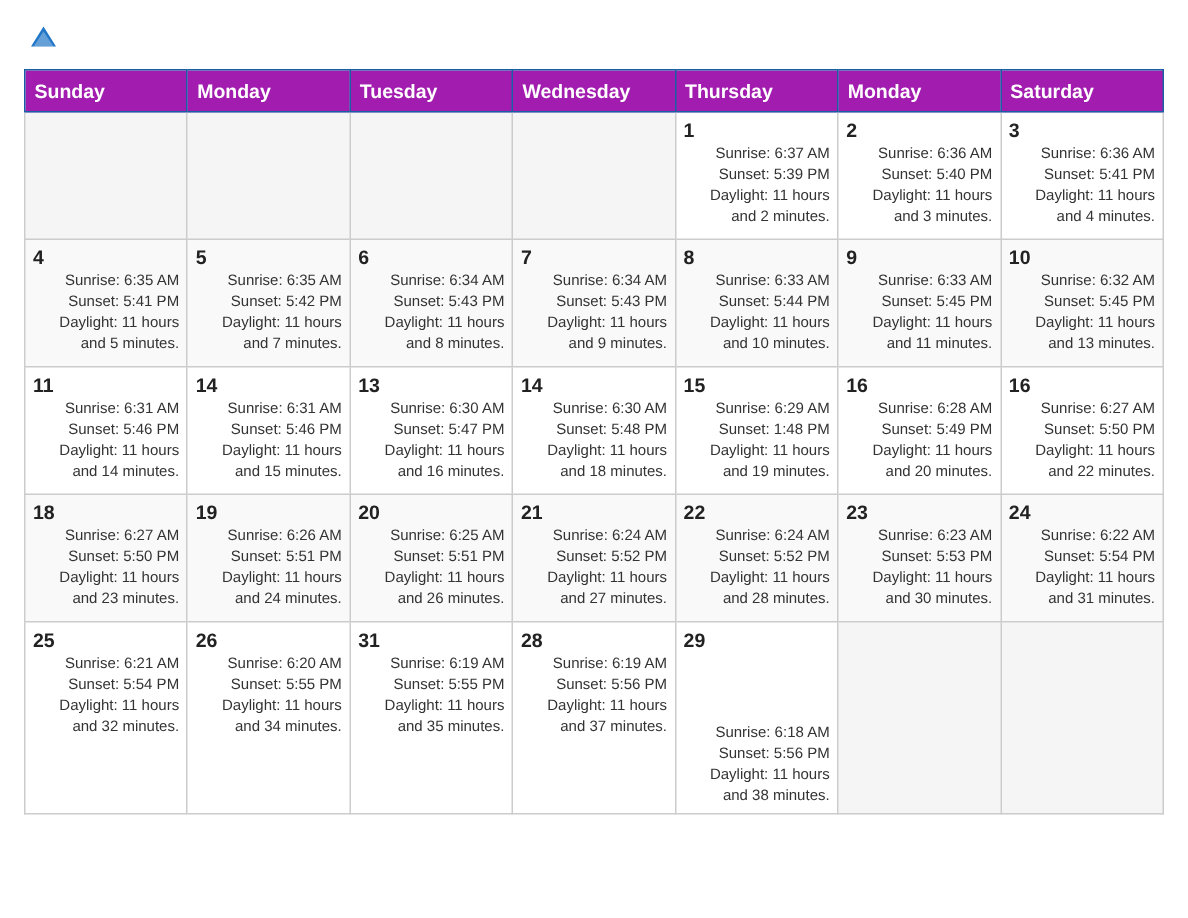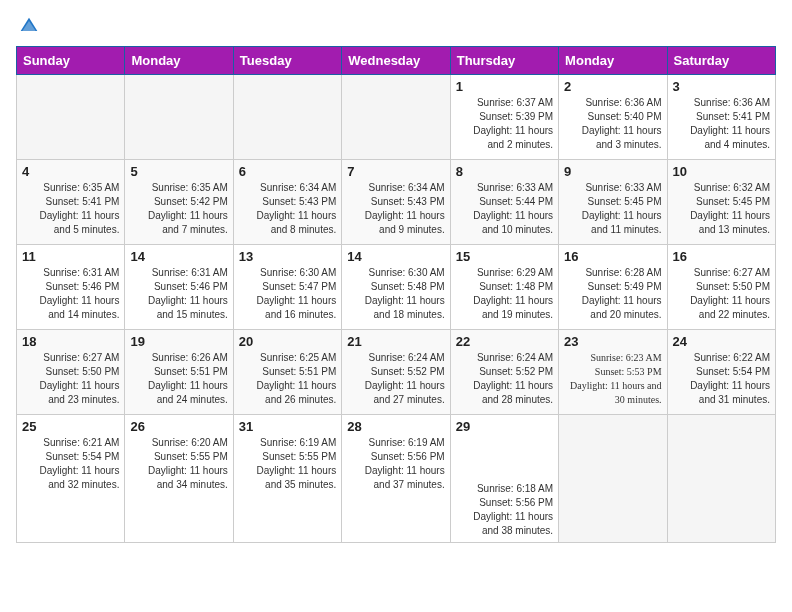--- a/index.html
+++ b/index.html
@@ -261,21 +261,21 @@
 Daylight: 11 hours and 27 minutes.</div>
         </td>
         <td>
           <span class="day-number">22</span>
           <div class="day-info" style="white-space: pre-line;">Sunrise: 6:24 AM
 Sunset: 5:52 PM
 Daylight: 11 hours and 28 minutes.</div>
         </td>
         <td>
           <span class="day-number">23</span>
-          <div class="day-info" style="white-space: pre-line; font-family: Liberation Serif, serif;">Sunrise: 6:23 AM
+          <div class="day-info" style="white-space: pre-line;">Sunrise: 6:23 AM
 Sunset: 5:53 PM
 Daylight: 11 hours and 30 minutes.</div>
         </td>
         <td>
           <span class="day-number">24</span>
           <div class="day-info" style="white-space: pre-line; margin-left: 16px;">Sunrise: 6:22 AM
 Sunset: 5:54 PM
 Daylight: 11 hours and 31 minutes.</div>
         </td>
       </tr>

